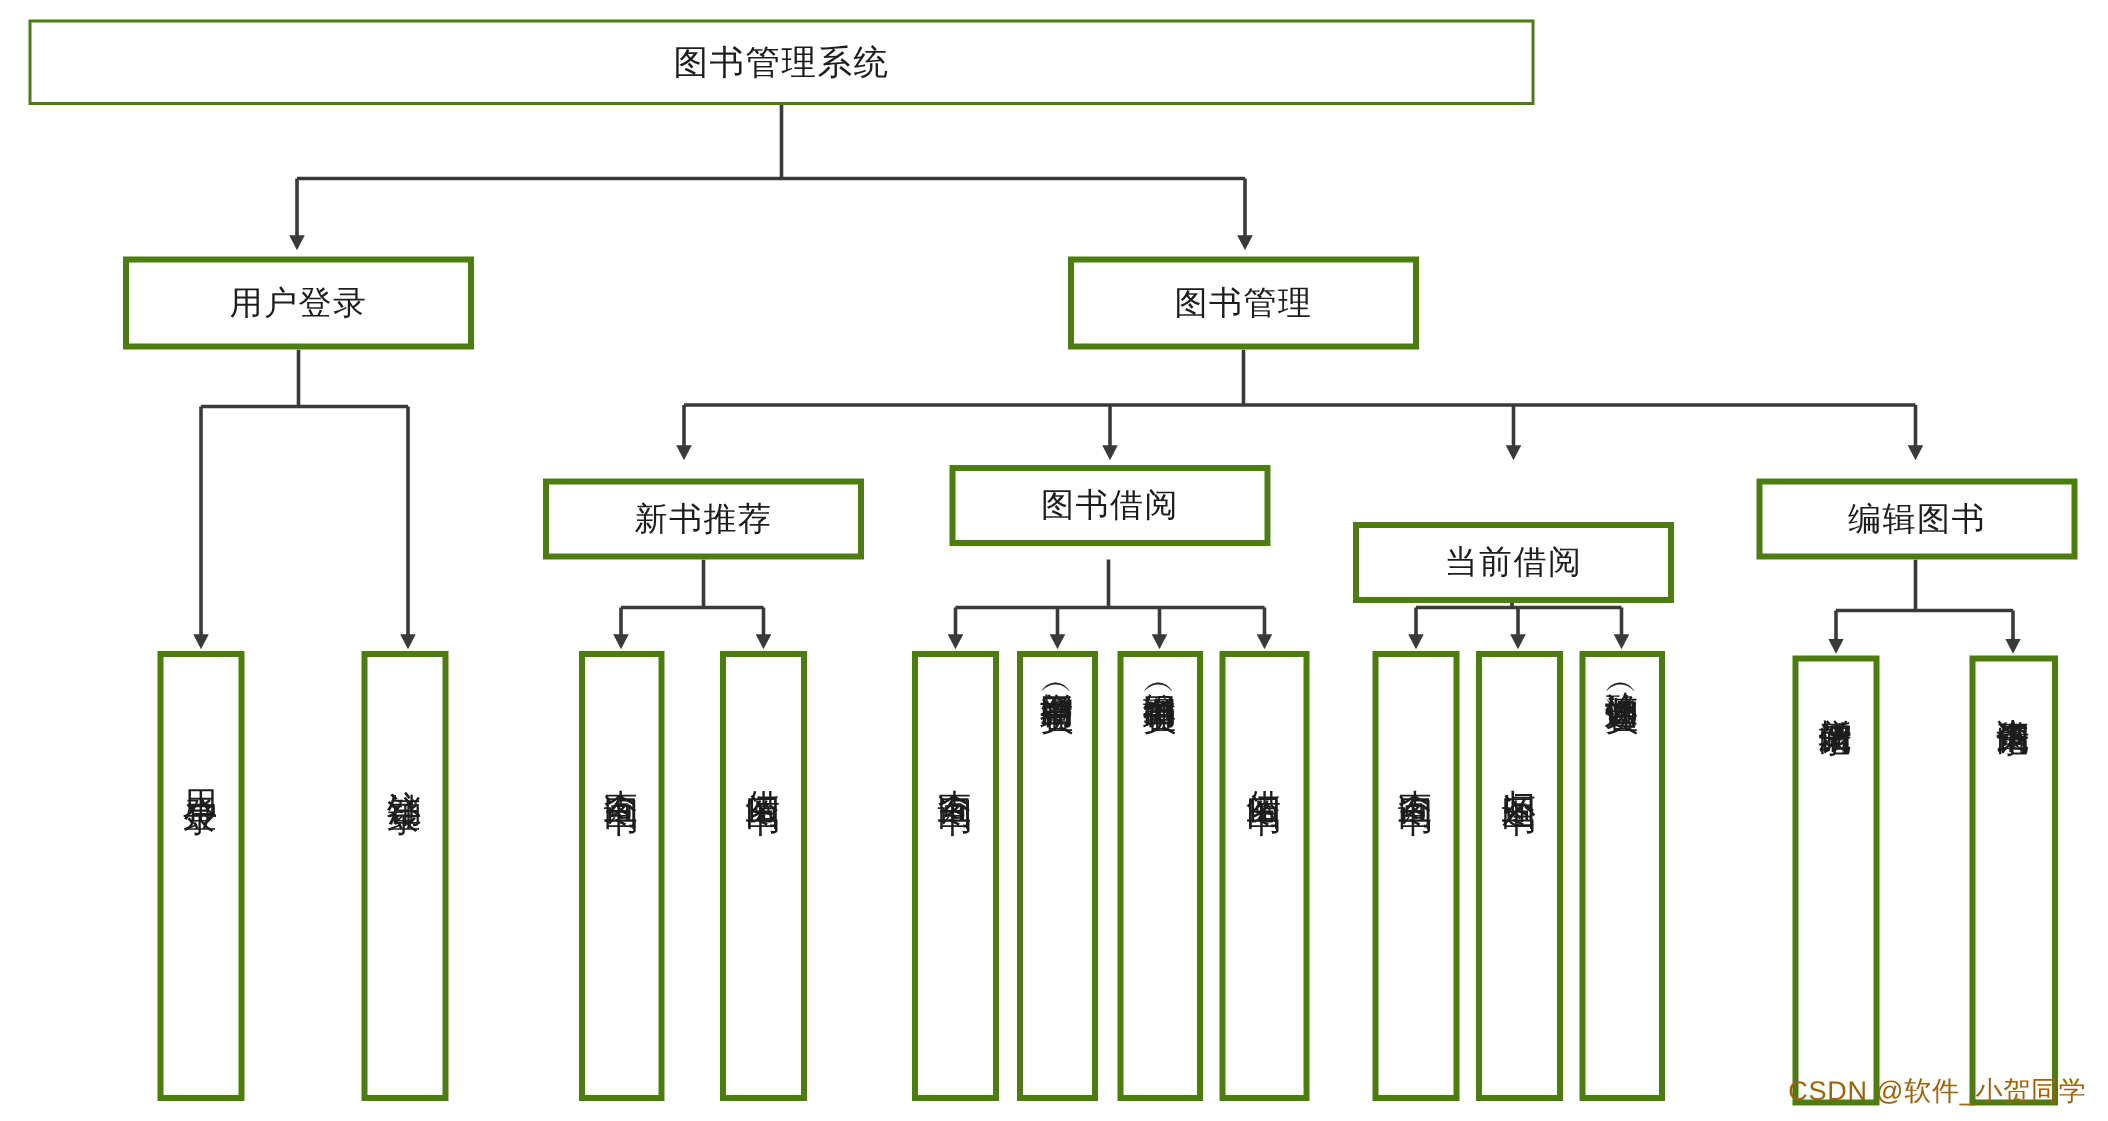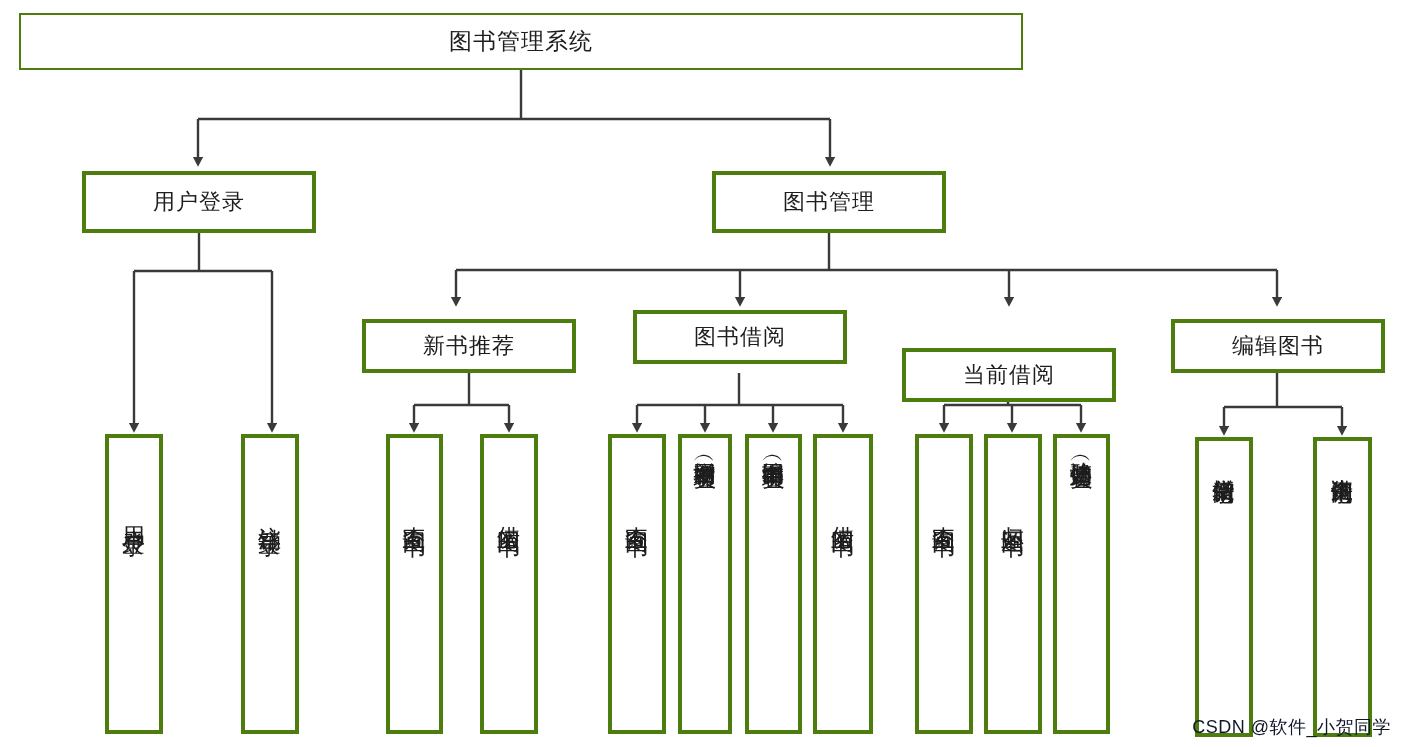--- a/index.html
+++ b/index.html
@@ -70,21 +70,21 @@
     top: 0;
     width: 1405px;
     height: 747px;
     pointer-events: none;
   }
   .watermark {
     position: absolute;
     right: 14px;
     bottom: 8px;
     font-size: 18px;
-    color: #0f172a;
+    color: #a16207;
     white-space: nowrap;
     letter-spacing: 0.5px;
   }
 </style>
 </head>
 <body>
 
 <div id="canvas">
 
   <svg class="links" viewBox="0 0 1405 747">

